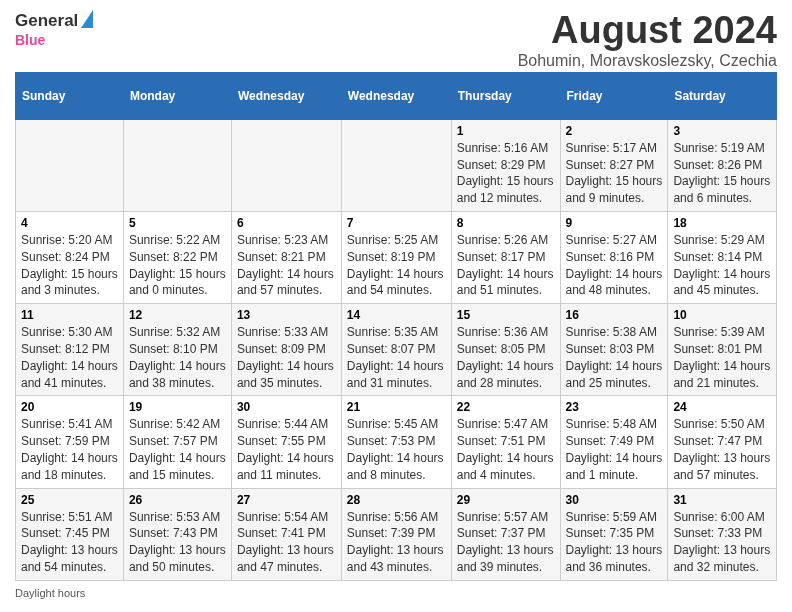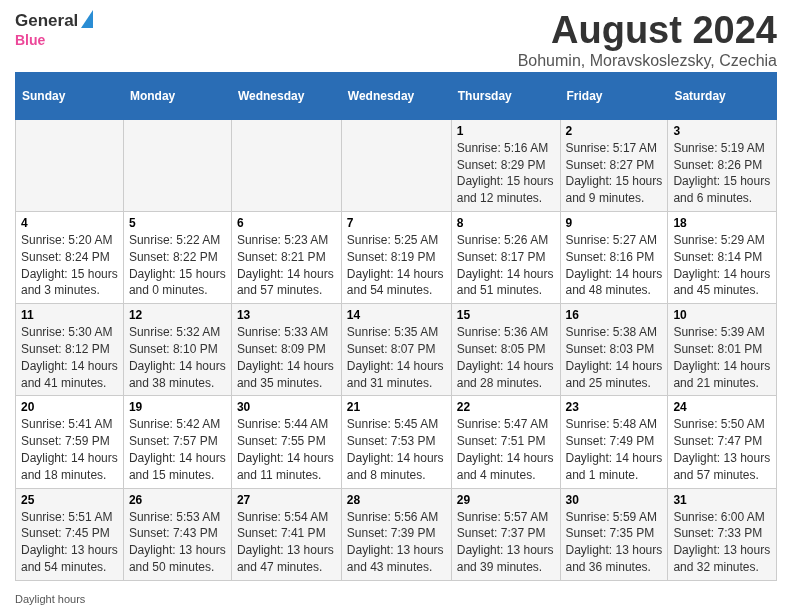--- a/index.html
+++ b/index.html
@@ -72,21 +72,21 @@
     }
     .day-info {
       color: #333;
       line-height: 1.4;
       font-size: 12px;
     }
     .empty-cell {
       min-height: 70px;
     }
     .footer-note {
-      margin-top: 12px;
+      margin-top: 6px;
       font-size: 11px;
       color: #555;
       text-align: left;
     }
     .logo-wrapper {
       display: flex;
       flex-direction: column;
     }
     .logo-line1 {
       display: flex;

